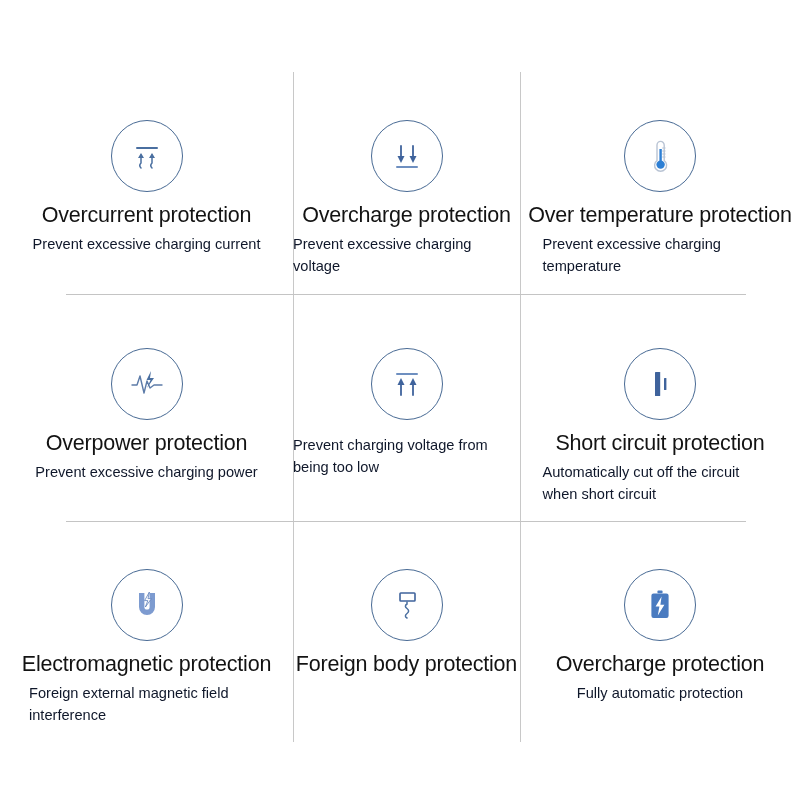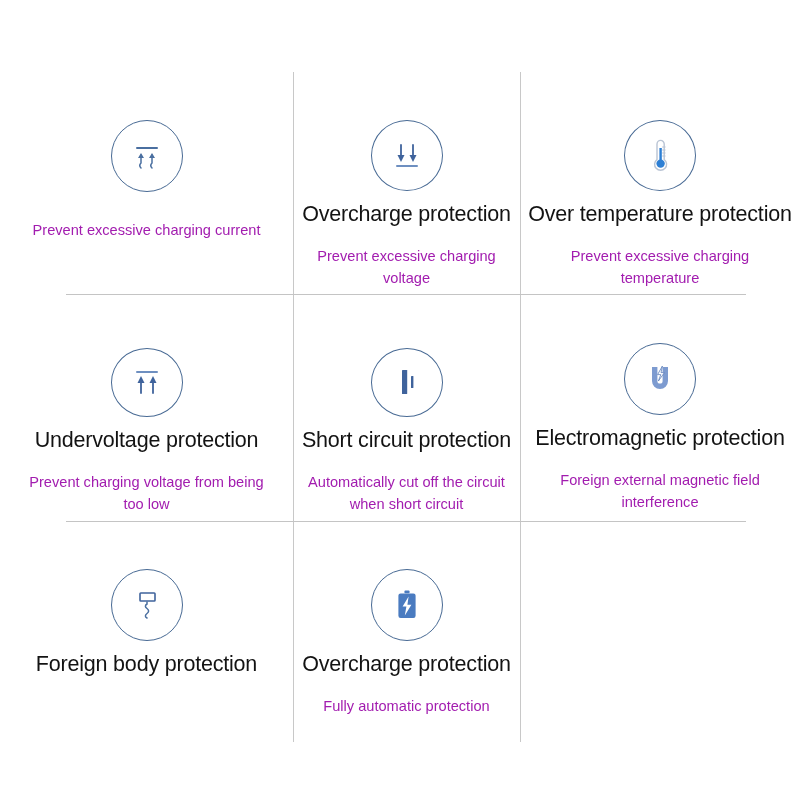--- a/index.html
+++ b/index.html
@@ -75,24 +75,24 @@
   .feat-title {
     font-size: 21.5px;
     color: #131313;
     letter-spacing: -0.2px;
     line-height: 1.25;
     text-align: center;
     white-space: nowrap;
   }
   .feat-desc {
     font-size: 14.6px;
-    color: #a21caf;
+    color: #0f172a;
     line-height: 1.52;
-    text-align: center;
-    margin-top: 17px;
+    text-align: left;
+    margin-top: 4px;
     max-width: 235px;
   }
 
   
   .r1 .icon-circle { margin-top: 56px; }
   .r2 .icon-circle { margin-top: 59px; }
   .r3 .icon-circle { margin-top: 54px; }
 </style>
 </head>
 <body>
@@ -107,20 +107,21 @@
   <div class="cell r1">
     <div class="icon-circle">
       <svg width="44" height="44" viewBox="0 0 44 44">
         <line x1="12" y1="14" x2="32" y2="14" stroke="#4a6fa0" stroke-width="2" stroke-linecap="round"></line>
         <path d="M16 21 L16 29 Q13.5 31.5 16 34" stroke="#4a6fa0" stroke-width="1.5" fill="none" stroke-linecap="round"></path>
         <path d="M16 19 L13 24 L19 24 Z" fill="#4a6fa0"></path>
         <path d="M27 21 L27 29 Q24.5 31.5 27 34" stroke="#4a6fa0" stroke-width="1.5" fill="none" stroke-linecap="round"></path>
         <path d="M27 19 L24 24 L30 24 Z" fill="#4a6fa0"></path>
       </svg>
     </div>
+    <div class="feat-title">Overcurrent protection</div>
     <div class="feat-desc">Prevent excessive charging current</div>
   </div>
 
   <div class="cell r1">
     <div class="icon-circle">
       <svg width="44" height="44" viewBox="0 0 44 44">
         <line x1="16" y1="12" x2="16" y2="25" stroke="#3f639c" stroke-width="1.8" stroke-linecap="round"></line>
         <path d="M16 29 L12.5 22 L19.5 22 Z" fill="#3f639c"></path>
         <line x1="28" y1="12" x2="28" y2="25" stroke="#3f639c" stroke-width="1.8" stroke-linecap="round"></line>
         <path d="M28 29 L24.5 22 L31.5 22 Z" fill="#3f639c"></path>
@@ -142,32 +143,41 @@
           <line x1="24.6" y1="17" x2="27.2" y2="17"></line>
           <line x1="24.6" y1="20" x2="27.2" y2="20"></line>
           <line x1="24.6" y1="23" x2="27.2" y2="23"></line>
         </g>
       </svg>
     </div>
     <div class="feat-title">Over temperature protection</div>
     <div class="feat-desc">Prevent excessive charging temperature</div>
   </div>
 
+  <div class="cell r2">
+    <div class="icon-circle">
+      <svg width="46" height="46" viewBox="0 0 46 46">
+        <path d="M8 24 L13 24 L16 15 L20 32 L23 20 L26 27 L30 24 L38 24" stroke="#5c7ba8" stroke-width="1.4" fill="none" stroke-linecap="round" stroke-linejoin="round"></path>
+        <path d="M27 10 L22.5 19 L26.5 19 L23 27 L30 17 L26 17 Z" fill="#4a6fa0"></path>
+      </svg>
+    </div>
+    <div class="feat-title">Overpower protection</div>
+    <div class="feat-desc">Prevent excessive charging power</div>
+  </div>
 
   <div class="cell r2">
     <div class="icon-circle">
       <svg width="44" height="44" viewBox="0 0 44 44">
         <line x1="12" y1="12" x2="32" y2="12" stroke="#6e8fc0" stroke-width="2" stroke-linecap="round"></line>
         <line x1="16" y1="20" x2="16" y2="33" stroke="#3f639c" stroke-width="1.8" stroke-linecap="round"></line>
         <path d="M16 16 L12.5 23 L19.5 23 Z" fill="#3f639c"></path>
         <line x1="28" y1="20" x2="28" y2="33" stroke="#3f639c" stroke-width="1.8" stroke-linecap="round"></line>
         <path d="M28 16 L24.5 23 L31.5 23 Z" fill="#3f639c"></path>
       </svg>
     </div>
-    <div class="feat-title">Undervoltage protection</div>
     <div class="feat-desc">Prevent charging voltage from being too low</div>
   </div>
 
   <div class="cell r2">
     <div class="icon-circle">
       <svg width="44" height="44" viewBox="0 0 44 44">
         <rect x="17" y="10" width="5.2" height="24" rx="0.6" fill="#3f639c"></rect>
         <rect x="26" y="16" width="2.4" height="12" rx="0.6" fill="#3f639c"></rect>
       </svg>
     </div>

